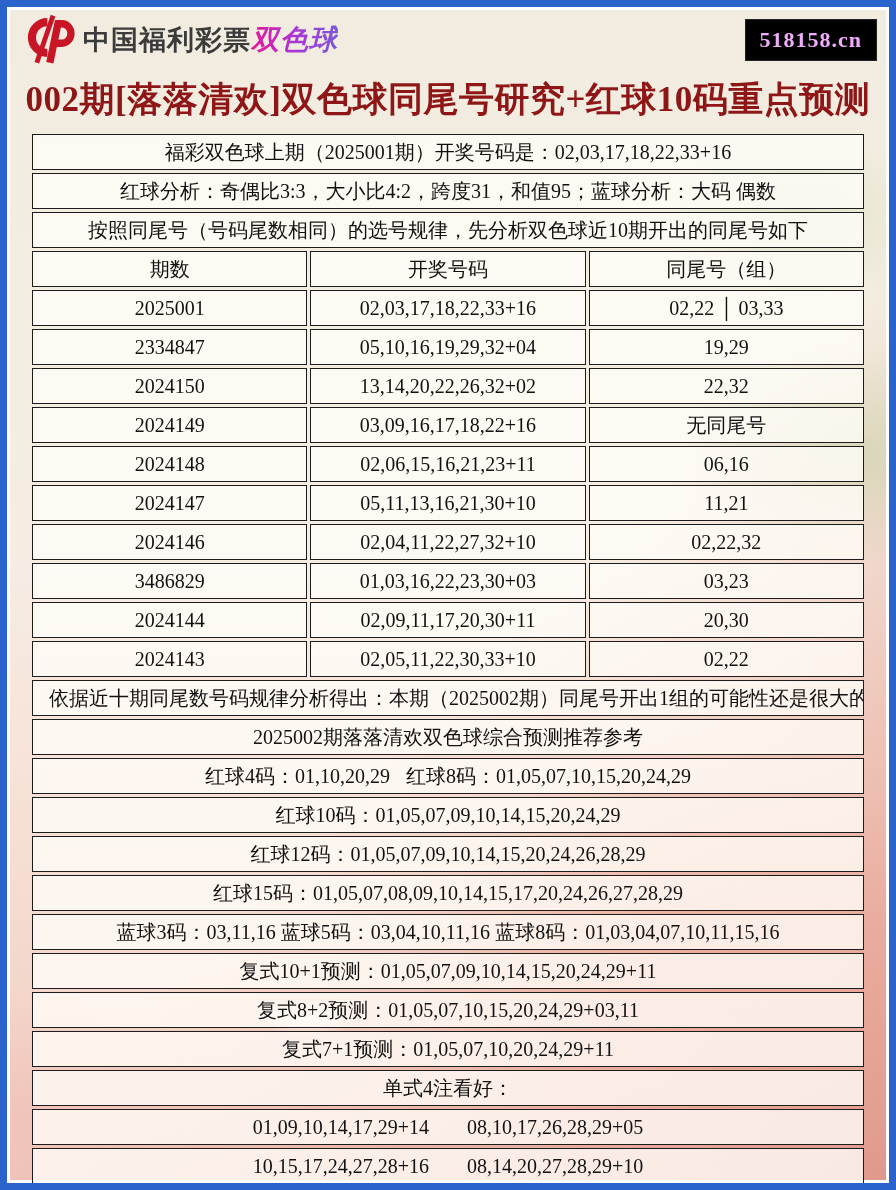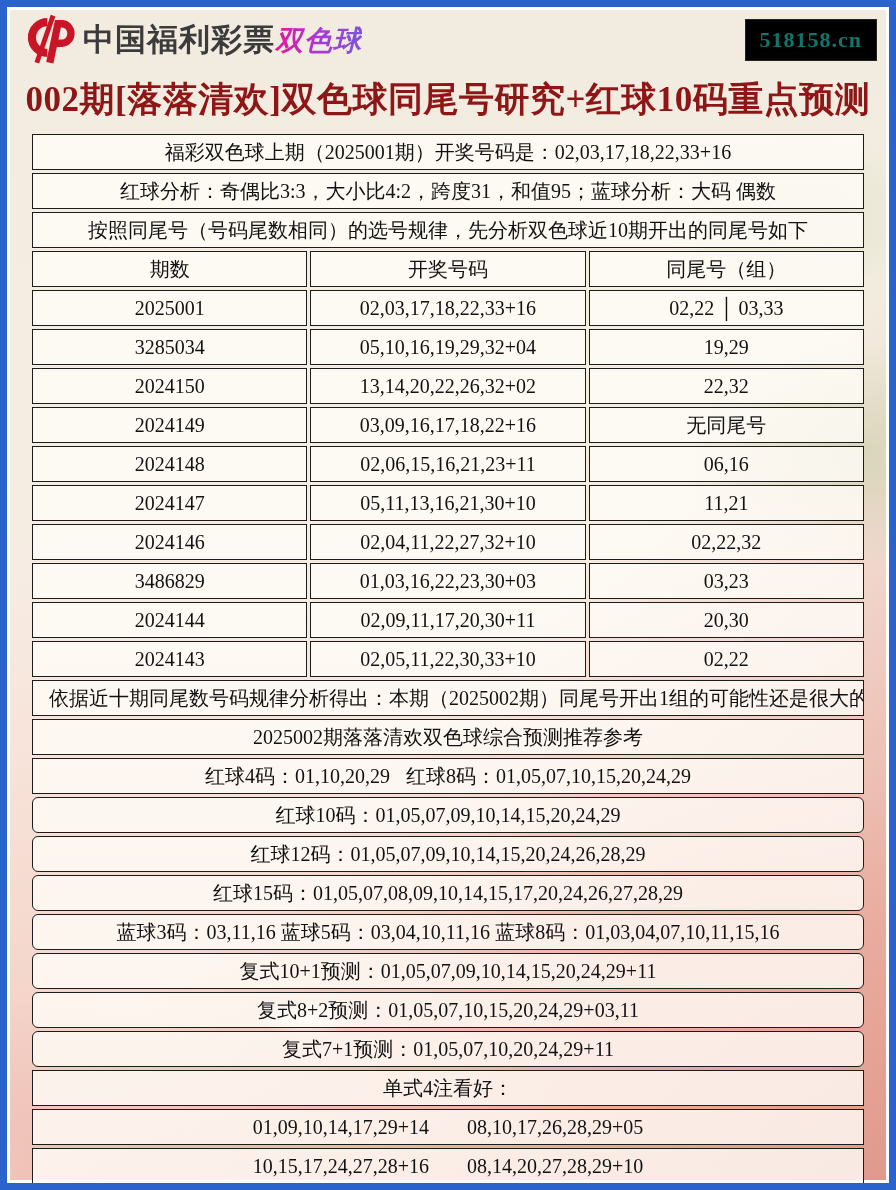--- a/index.html
+++ b/index.html
@@ -20,30 +20,30 @@
       radial-gradient(ellipse 300px 200px at 4% 95%, rgba(240,186,180,0.55), rgba(240,186,180,0) 65%),
       radial-gradient(ellipse 70px 26px at 34% 86%, rgba(255,255,255,0.85), rgba(255,255,255,0) 70%),
       linear-gradient(135deg, rgba(0,0,0,0) 55%, rgba(216,110,92,0.28) 78%, rgba(198,78,66,0.40) 100%),
       linear-gradient(180deg, #f1ecdf 0%, #f3eee1 30%, #f6ece3 48%, #f7e3d9 64%, #f4d7cc 82%, #f0cabd 100%);
   }
 
   
   .header { display:flex; align-items:center; height:66px; padding:0 12px 0 16px; }
   .logo-mark { width:52px; height:52px; flex:0 0 auto; }
   .brand { margin-left:8px; font-weight:bold; white-space:nowrap; }
-  .brand-cn { font-size:31px; color:#3b3b3b; letter-spacing:1px; }
+  .brand-cn { font-size:27px; color:#3b3b3b; letter-spacing:1px; }
   .brand-product {
     font-size:28px; font-style:italic; letter-spacing:1px;
     background:linear-gradient(90deg,#e4189c 0%,#a43ada 55%,#7b57d6 100%);
     -webkit-background-clip:text; background-clip:text;
     -webkit-text-fill-color:transparent; color:#c11ab5;
   }
   .spacer { flex:1; }
   .site-badge {
-    background:#000; color:#0f766e;
+    background:#000; color:#f0abfc;
     font-size:22px; font-weight:bold;
     padding:7px 14px; letter-spacing:1px;
     border:1px solid #222; cursor:pointer;
   }
 
   
   .page-title {
     text-align:center; color:#8e1616; font-weight:bold;
     font-size:35px; letter-spacing:0.5px; line-height:1.2;
     margin:6px 8px 10px;
@@ -59,21 +59,21 @@
     border:1px solid #1c1c1c;
     background:rgba(255,253,247,0.80);
     font-size:20px; color:#111;
     padding:4px 16px; text-align:center;
     line-height:1.3;
     overflow:hidden; white-space:nowrap;
   }
   td.c1 { width:33.7%; }
   td.c2 { width:33.6%; }
   td.c3 { width:32.7%; }
-  td.left  { text-align:left; white-space:normal;border-radius:6px; }
+  td.left  { text-align:left; white-space:normal; }
   td.softer { background:rgba(255,253,247,0.62); }
   td.analysis { text-align:left; white-space:normal; line-height:1.45; padding:6px 10px; }
   .gap-lg { display:inline-block; width:38px; }
   .gap-md { display:inline-block; width:16px; }
 </style>
 </head>
 <body>
 
 <div class="page">
 
@@ -110,21 +110,21 @@
       <td class="c2">开奖号码</td>
       <td class="c3">同尾号（组）</td>
     </tr>
 
     <tr>
       <td>2025001</td>
       <td>02,03,17,18,22,33+16</td>
       <td>02,22 │ 03,33</td>
     </tr>
     <tr>
-      <td>3285034</td>
+      <td>2334847</td>
       <td>05,10,16,19,29,32+04</td>
       <td>19,29</td>
     </tr>
     <tr>
       <td>2024150</td>
       <td>13,14,20,22,26,32+02</td>
       <td>22,32</td>
     </tr>
     <tr>
       <td>2024149</td>

